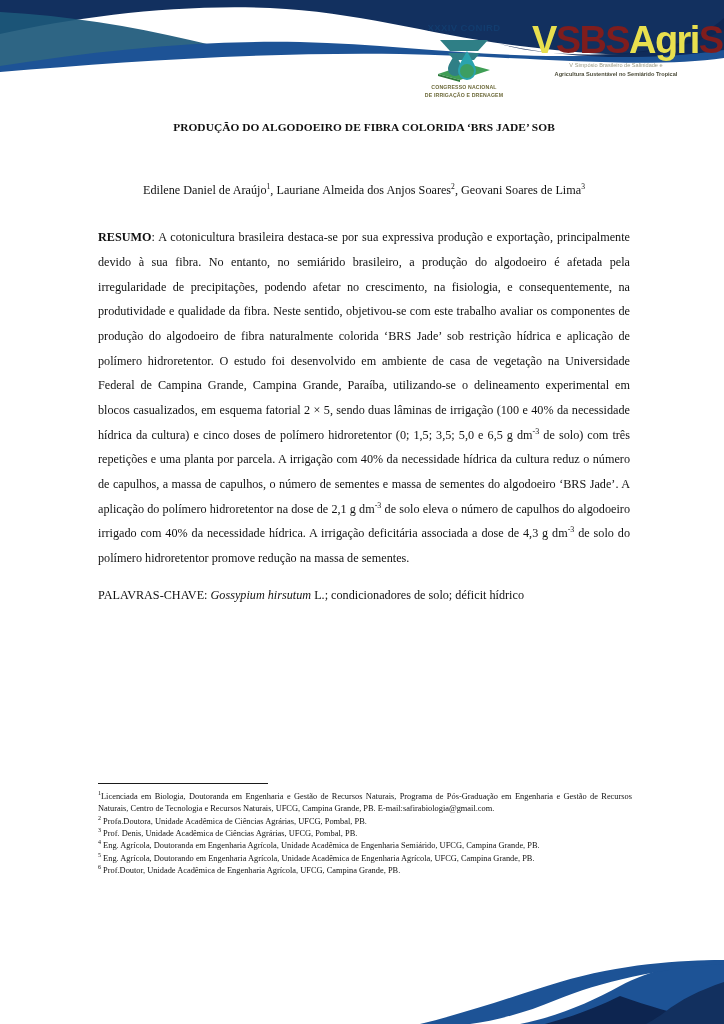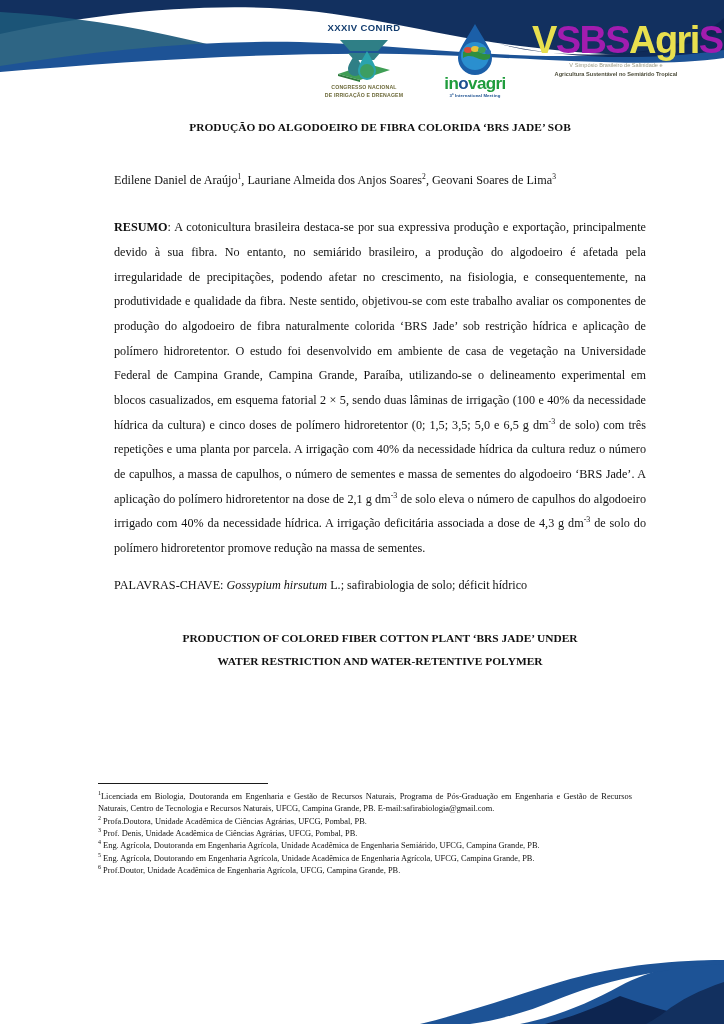--- a/index.html
+++ b/index.html
@@ -102,52 +102,52 @@
   .logo-vsbs { width: 168px; align-items: flex-start; }
   .logo-vsbs .vsbs-word {
     font-family: "Liberation Sans", sans-serif;
     font-weight: bold;
     font-size: 38px;
     line-height: .95;
     letter-spacing: -1.6px;
     white-space: nowrap;
   }
   .logo-vsbs .c-yellow { color: #e8df4e; }
-  .logo-vsbs .c-green  { color: #a21caf; }
+  .logo-vsbs .c-green  { color: #7f1d1d; }
   .logo-vsbs .vsbs-sub {
     font-family: "Liberation Sans", sans-serif;
     font-size: 5.6px;
     color: #9a9a86;
     line-height: 1.6;
     margin-top: 3px;
     text-align: center;
     width: 100%;
   }
   .logo-vsbs .vsbs-sub .line2 { font-weight: bold; color: #4c4c3a; }
 
   
   .content {
     position: absolute;
     top: 116px;
-    left: 114px;
+    left: 98px;
     width: 532px;
   }
 
   .doc-title {
     font-weight: bold;
     font-size: 11.4px;
     line-height: 1.95;
     text-align: center;
     letter-spacing: .05px;
     margin: 0;
   }
 
   .authors {
-    margin-top: 29px;
-    text-align: left;
+    margin-top: 39px;
+    text-align: center;
     font-size: 12.2px;
     line-height: 2.15;
   }
   .authors sup { font-size: 7.6px; vertical-align: super; line-height: 0; }
 
   .abstract {
     margin-top: 22px;
     font-size: 12.2px;
     line-height: 2.02;
     text-align: justify;
@@ -220,33 +220,20 @@
         <path d="M21,20 C17,27 14,31 14,35 a7,7 0 0 0 14,0 c0,-4 -3,-8 -7,-15 Z" fill="#2f7f86"></path>
         <path d="M33,17 C28,26 24,32 24,37 a9,9 0 0 0 18,0 c0,-5 -4,-11 -9,-20 Z" fill="#2aa3ad"></path>
         <circle cx="33" cy="37" r="7" fill="#3f9e55" opacity="0.85"></circle>
       </svg>
       <div class="conird-sub">
         <div>CONGRESSO NACIONAL</div>
         <div>DE IRRIGAÇÃO E DRENAGEM</div>
       </div>
     </div>
 
-    <div class="logo logo-inovagri">
-      <svg class="inov-art" viewBox="0 0 54 54" xmlns="http://www.w3.org/2000/svg">
-        <path d="M27,2 C18,18 10,28 10,36 a17,17 0 0 0 34,0 C44,28 36,18 27,2 Z" fill="#1b5fa8"></path>
-        <circle cx="27" cy="34" r="14" fill="#2a8fcf"></circle>
-        <path d="M15,30 c6,-4 12,-2 18,1 c4,2 7,1 9,-1 l0,6 c-4,3 -9,2 -13,0 c-5,-2 -9,-3 -14,0 Z" fill="#2f8f3f"></path>
-        <ellipse cx="20" cy="28" rx="4" ry="3" fill="#d94b3a"></ellipse>
-        <ellipse cx="27" cy="27" rx="4" ry="3" fill="#e8c13a"></ellipse>
-        <ellipse cx="34" cy="28" rx="4" ry="3" fill="#3f9e55"></ellipse>
-        <ellipse cx="40" cy="30" rx="3" ry="2.5" fill="#2a6fb5"></ellipse>
-      </svg>
-      <div class="inov-word"><span>in</span><span class="drop-o">o</span><span>vagri</span></div>
-      <div class="inov-sub">3º International Meeting</div>
-    </div>
 
     <div class="logo logo-vsbs">
       <div class="vsbs-word"><span class="c-yellow">V</span><span class="c-green">SBS</span><span class="c-yellow">Agri</span><span class="c-green">S</span></div>
       <div class="vsbs-sub">
         <div>V Simpósio Brasileiro de Salinidade e</div>
         <div class="line2">Agricultura Sustentável no Semiárido Tropical</div>
       </div>
     </div>
 
   </div>
@@ -256,26 +243,22 @@
     <h1 class="doc-title">
       <div>PRODUÇÃO DO ALGODOEIRO DE FIBRA COLORIDA ‘BRS JADE’ SOB</div>
     </h1>
 
     <div class="authors">
       <div><span>Edilene Daniel de Araújo</span><sup>1</sup><span>, Lauriane Almeida dos Anjos Soares</span><sup>2</sup><span>, Geovani Soares de Lima</span><sup>3</sup></div>
     </div>
 
     <p class="abstract"><b>RESUMO</b><span>: </span><span>A cotonicultura brasileira destaca-se por sua expressiva produção e exportação, principalmente devido à sua fibra. No entanto, no semiárido brasileiro, a produção do algodoeiro é afetada pela irregularidade de precipitações, podendo afetar no crescimento, na fisiologia, e consequentemente, na produtividade e qualidade da fibra. Neste sentido, objetivou-se com este trabalho avaliar os componentes de produção do algodoeiro de fibra naturalmente colorida ‘BRS Jade’ sob restrição hídrica e aplicação de polímero hidroretentor. O estudo foi desenvolvido em ambiente de casa de vegetação na Universidade Federal de Campina Grande, Campina Grande, Paraíba, utilizando-se o delineamento experimental em blocos casualizados, em esquema fatorial 2 × 5, sendo duas lâminas de irrigação (100 e 40% da necessidade hídrica da cultura) e cinco doses de polímero hidroretentor (0; 1,5; 3,5; 5,0 e 6,5 g dm</span><sup>-3</sup><span> de solo) com três repetições e uma planta por parcela. A irrigação com 40% da necessidade hídrica da cultura reduz o número de capulhos, a massa de capulhos, o número de sementes e massa de sementes do algodoeiro ‘BRS Jade’. A aplicação do polímero hidroretentor na dose de 2,1 g dm</span><sup>-3</sup><span> de solo eleva o número de capulhos do algodoeiro irrigado com 40% da necessidade hídrica. A irrigação deficitária associada a dose de 4,3 g dm</span><sup>-3</sup><span> de solo do polímero hidroretentor promove redução na massa de sementes.</span></p>
 
-    <p class="keywords"><b>PALAVRAS-CHAVE</b><span>: </span><i>Gossypium hirsutum</i><span> L.; safirabiologia de solo; déficit hídrico</span></p>
-
-    <h2 class="doc-title-en">
-      <div>PRODUCTION OF COLORED FIBER COTTON PLANT ‘BRS JADE’ UNDER</div>
-      <div>WATER RESTRICTION AND WATER-RETENTIVE POLYMER</div>
-    </h2>
+    <p class="keywords"><b>PALAVRAS-CHAVE</b><span>: </span><i>Gossypium hirsutum</i><span> L.; condicionadores de solo; déficit hídrico</span></p>
+
 
   </div>
 
   <div class="footnotes">
     <div class="footnote-rule"></div>
     <p><sup>1</sup><span>Licenciada em Biologia, Doutoranda em Engenharia e Gestão de Recursos Naturais, Programa de Pós-Graduação em Engenharia e Gestão de Recursos Naturais, Centro de Tecnologia e Recursos Naturais, UFCG, Campina Grande, PB. E-mail:safirabiologia@gmail.com.</span></p>
     <p><sup>2</sup><span> Profa.Doutora, Unidade Acadêmica de Ciências Agrárias, UFCG, Pombal, PB.</span></p>
     <p><sup>3</sup><span> Prof. Denis, Unidade Acadêmica de Ciências Agrárias, UFCG, Pombal, PB.</span></p>
     <p><sup>4</sup><span> Eng. Agrícola, Doutoranda em Engenharia Agrícola, Unidade Acadêmica de Engenharia Semiárido, UFCG, Campina Grande, PB.</span></p>
     <p><sup>5</sup><span> Eng. Agrícola, Doutorando em Engenharia Agrícola, Unidade Acadêmica de Engenharia Agrícola, UFCG, Campina Grande, PB.</span></p>

